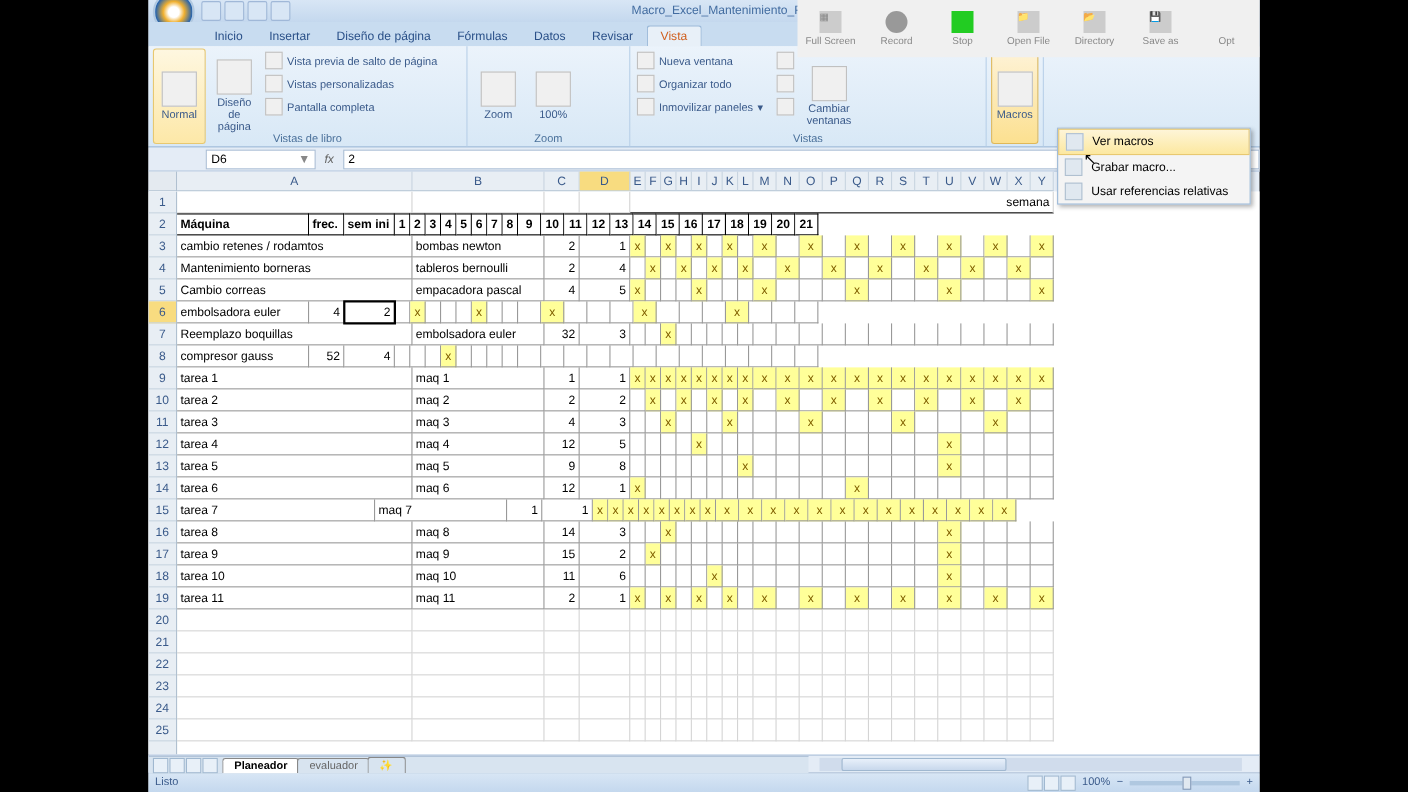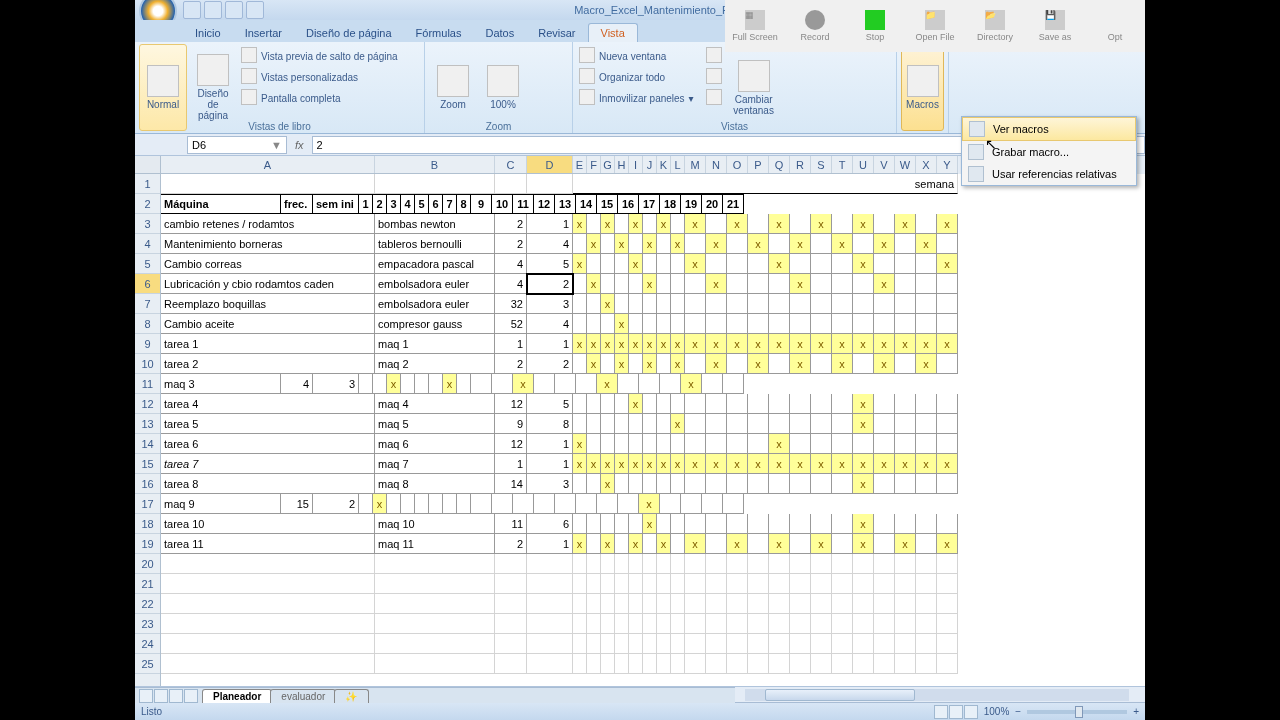--- a/index.html
+++ b/index.html
@@ -386,21 +386,20 @@
           <div class="cell wk" style="width: 21px;"></div>
           <div class="cell wk" style="width: 21px;"></div>
           <div class="cell wk" style="width: 21px;"></div>
           <div class="cell x" style="width: 21px;">x</div>
           <div class="cell wk" style="width: 21px;"></div>
           <div class="cell wk" style="width: 21px;"></div>
           <div class="cell wk" style="width: 21px;"></div>
           <div class="cell x" style="width: 21px;">x</div>
         </div>
         <div class="row">
-          <div class="cell txt" style="width: 214px;">Lubricación y cbio rodamtos caden</div>
           <div class="cell txt" style="width: 120px;">embolsadora euler</div>
           <div class="cell num" style="width: 32px;">4</div>
           <div class="cell num active" style="width: 46px;">2</div>
           <div class="cell wk" style="width: 14px;"></div>
           <div class="cell x" style="width: 14px;">x</div>
           <div class="cell wk" style="width: 14px;"></div>
           <div class="cell wk" style="width: 14px;"></div>
           <div class="cell wk" style="width: 14px;"></div>
           <div class="cell x" style="width: 14px;">x</div>
           <div class="cell wk" style="width: 14px;"></div>
@@ -440,21 +439,20 @@
           <div class="cell wk" style="width: 21px;"></div>
           <div class="cell wk" style="width: 21px;"></div>
           <div class="cell wk" style="width: 21px;"></div>
           <div class="cell wk" style="width: 21px;"></div>
           <div class="cell wk" style="width: 21px;"></div>
           <div class="cell wk" style="width: 21px;"></div>
           <div class="cell wk" style="width: 21px;"></div>
           <div class="cell wk" style="width: 21px;"></div>
         </div>
         <div class="row">
-          <div class="cell txt" style="width: 214px;">Cambio aceite</div>
           <div class="cell txt" style="width: 120px;">compresor gauss</div>
           <div class="cell num" style="width: 32px;">52</div>
           <div class="cell num" style="width: 46px;">4</div>
           <div class="cell wk" style="width: 14px;"></div>
           <div class="cell wk" style="width: 14px;"></div>
           <div class="cell wk" style="width: 14px;"></div>
           <div class="cell x" style="width: 14px;">x</div>
           <div class="cell wk" style="width: 14px;"></div>
           <div class="cell wk" style="width: 14px;"></div>
           <div class="cell wk" style="width: 14px;"></div>
@@ -521,20 +519,21 @@
           <div class="cell x" style="width: 21px;">x</div>
           <div class="cell wk" style="width: 21px;"></div>
           <div class="cell x" style="width: 21px;">x</div>
           <div class="cell wk" style="width: 21px;"></div>
           <div class="cell x" style="width: 21px;">x</div>
           <div class="cell wk" style="width: 21px;"></div>
           <div class="cell x" style="width: 21px;">x</div>
           <div class="cell wk" style="width: 21px;"></div>
         </div>
         <div class="row">
+          <div class="cell txt" style="width: 214px;">tarea 3</div>
           <div class="cell txt" style="width: 120px;">maq 3</div>
           <div class="cell num" style="width: 32px;">4</div>
           <div class="cell num" style="width: 46px;">3</div>
           <div class="cell wk" style="width: 14px;"></div>
           <div class="cell wk" style="width: 14px;"></div>
           <div class="cell x" style="width: 14px;">x</div>
           <div class="cell wk" style="width: 14px;"></div>
           <div class="cell wk" style="width: 14px;"></div>
           <div class="cell wk" style="width: 14px;"></div>
           <div class="cell x" style="width: 14px;">x</div>
@@ -628,21 +627,21 @@
           <div class="cell wk" style="width: 21px;"></div>
           <div class="cell wk" style="width: 21px;"></div>
           <div class="cell wk" style="width: 21px;"></div>
           <div class="cell wk" style="width: 21px;"></div>
           <div class="cell wk" style="width: 21px;"></div>
           <div class="cell wk" style="width: 21px;"></div>
           <div class="cell wk" style="width: 21px;"></div>
           <div class="cell wk" style="width: 21px;"></div>
         </div>
         <div class="row">
-          <div class="cell txt" style="width: 214px; font-style: italic;">tarea 7</div>
+          <div class="cell txt" style="width: 180px;">tarea 7</div>
           <div class="cell txt" style="width: 120px;">maq 7</div>
           <div class="cell num" style="width: 32px;">1</div>
           <div class="cell num" style="width: 46px;">1</div>
           <div class="cell x" style="width: 14px;">x</div>
           <div class="cell x" style="width: 14px;">x</div>
           <div class="cell x" style="width: 14px;">x</div>
           <div class="cell x" style="width: 14px;">x</div>
           <div class="cell x" style="width: 14px;">x</div>
           <div class="cell x" style="width: 14px;">x</div>
           <div class="cell x" style="width: 14px;">x</div>
@@ -682,20 +681,21 @@
           <div class="cell wk" style="width: 21px;"></div>
           <div class="cell wk" style="width: 21px;"></div>
           <div class="cell wk" style="width: 21px;"></div>
           <div class="cell x" style="width: 21px;">x</div>
           <div class="cell wk" style="width: 21px;"></div>
           <div class="cell wk" style="width: 21px;"></div>
           <div class="cell wk" style="width: 21px;"></div>
           <div class="cell wk" style="width: 21px;"></div>
         </div>
         <div class="row">
+          <div class="cell txt" style="width: 214px;">tarea 9</div>
           <div class="cell txt" style="width: 120px;">maq 9</div>
           <div class="cell num" style="width: 32px;">15</div>
           <div class="cell num" style="width: 46px;">2</div>
           <div class="cell wk" style="width: 14px;"></div>
           <div class="cell x" style="width: 14px;">x</div>
           <div class="cell wk" style="width: 14px;"></div>
           <div class="cell wk" style="width: 14px;"></div>
           <div class="cell wk" style="width: 14px;"></div>
           <div class="cell wk" style="width: 14px;"></div>
           <div class="cell wk" style="width: 14px;"></div>

